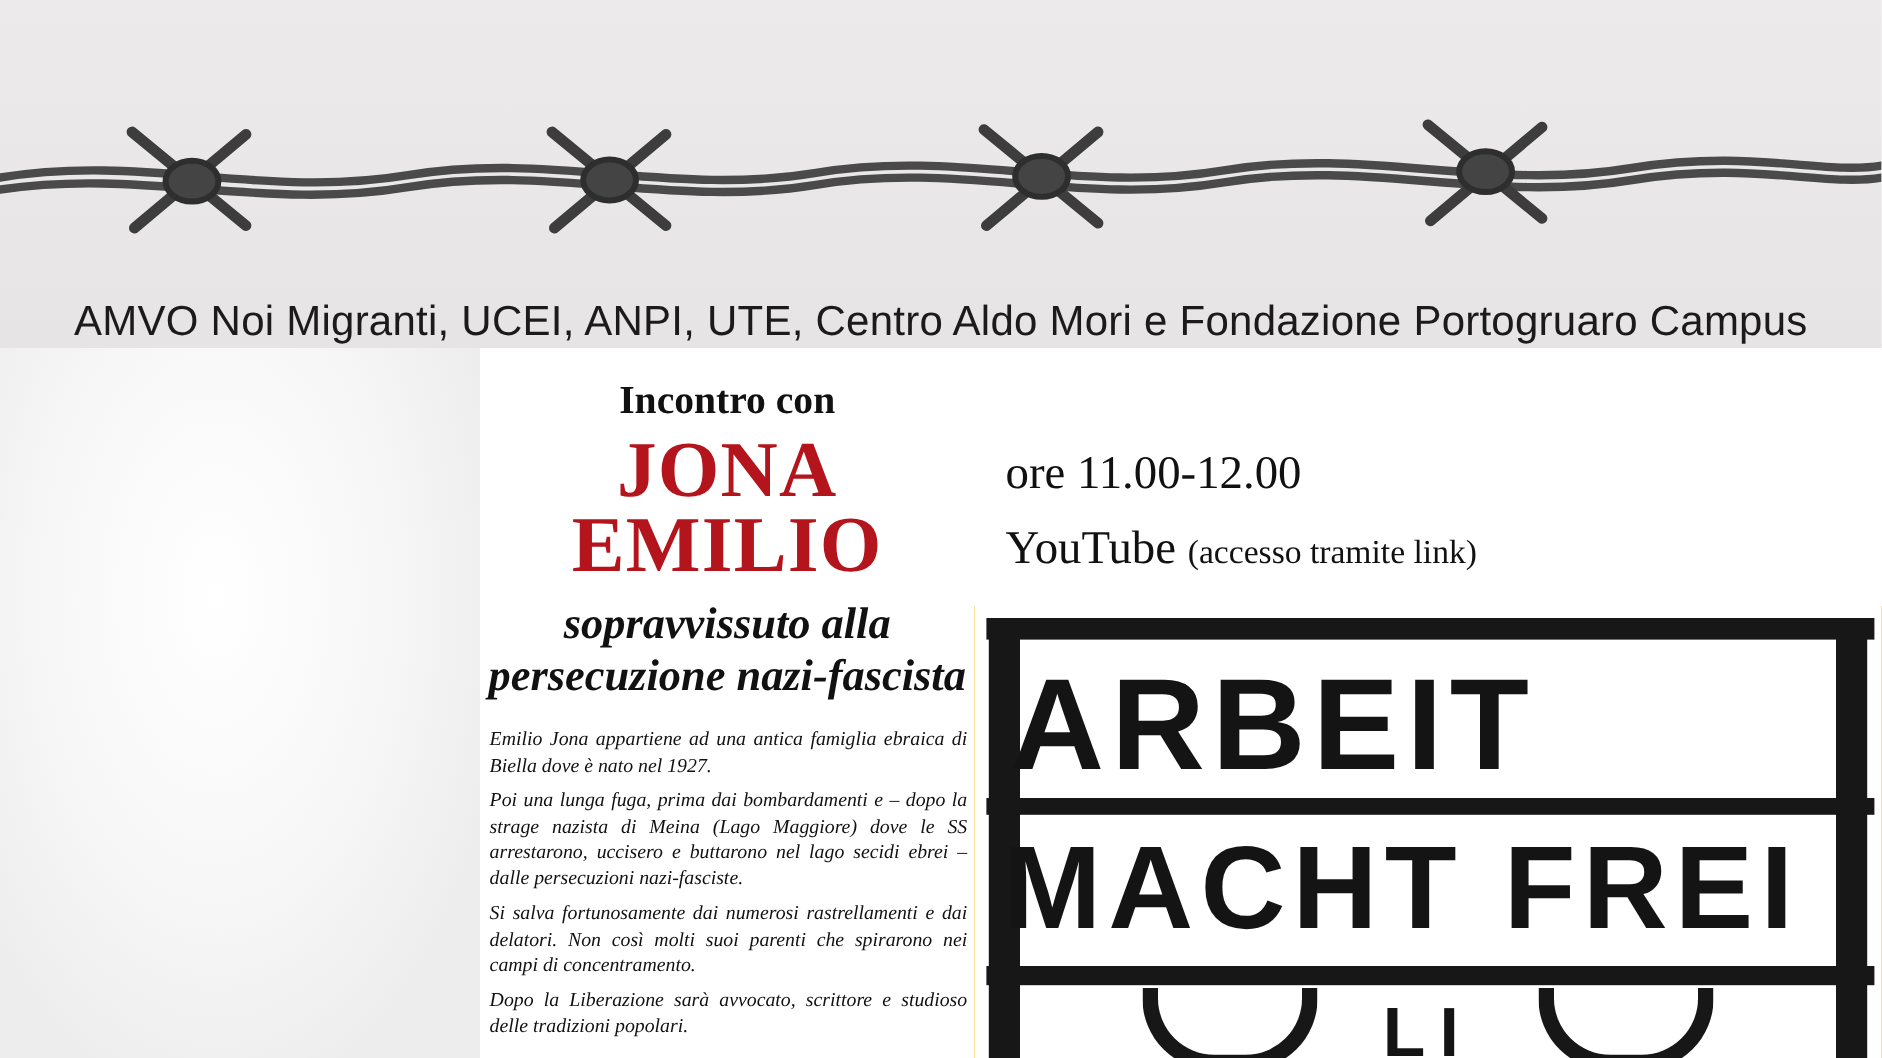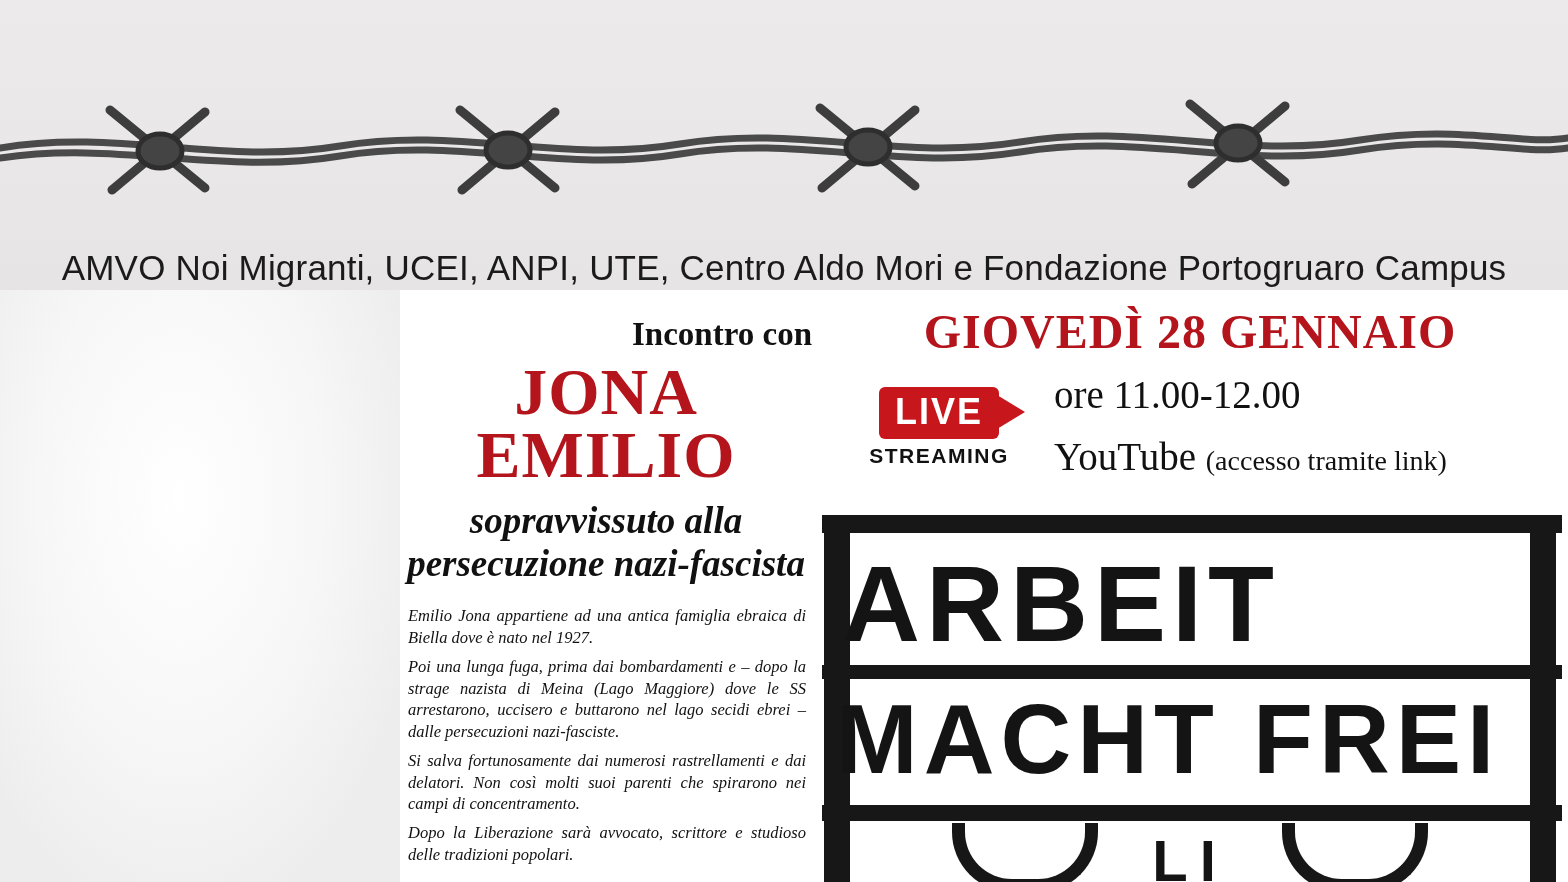--- a/index.html
+++ b/index.html
@@ -69,21 +69,21 @@
   }
 
   
   .center-col {
     position: absolute;
     left: 400px; top: 296px;
     width: 412px;
     height: 586px;
   }
   .incontro {
-    text-align: right;
+    text-align: center;
     font-family: "Liberation Serif", serif;
     font-weight: bold;
     font-size: 33px;
     color: #111;
     margin-top: 20px;
   }
   .speaker {
     text-align: center;
     font-family: "Liberation Serif", serif;
     font-weight: bold;
@@ -342,30 +342,22 @@
   </div>
   <div class="bio">
     <p>Emilio Jona appartiene ad una antica famiglia ebraica di Biella dove è nato nel 1927.</p>
     <p>Poi una lunga fuga, prima dai bombardamenti e – dopo la strage nazista di Meina (Lago Maggiore) dove le SS arrestarono, uccisero e buttarono nel lago secidi ebrei – dalle persecuzioni nazi-fasciste.</p>
     <p>Si salva fortunosamente dai numerosi rastrellamenti e dai delatori. Non così molti suoi parenti che spirarono nei campi di concentramento.</p>
     <p>Dopo la Liberazione sarà avvocato, scrittore e studioso delle tradizioni popolari.</p>
   </div>
 </div>
 
 <div class="right-col">
-  <div class="date-line">GIOVEDÌ 28 GENNAIO</div>
 
   <div class="info-row">
-    <div class="live-badge">
-      <div class="live-pill">
-        <span>LIVE</span>
-        <span class="cam"></span>
-      </div>
-      <div class="streaming">STREAMING</div>
-    </div>
     <div class="info-text">
       <div class="time">ore 11.00-12.00</div>
       <div class="platform">
         <span>YouTube</span>
         <span class="note">(accesso tramite link)</span>
       </div>
     </div>
   </div>
 </div>
 

